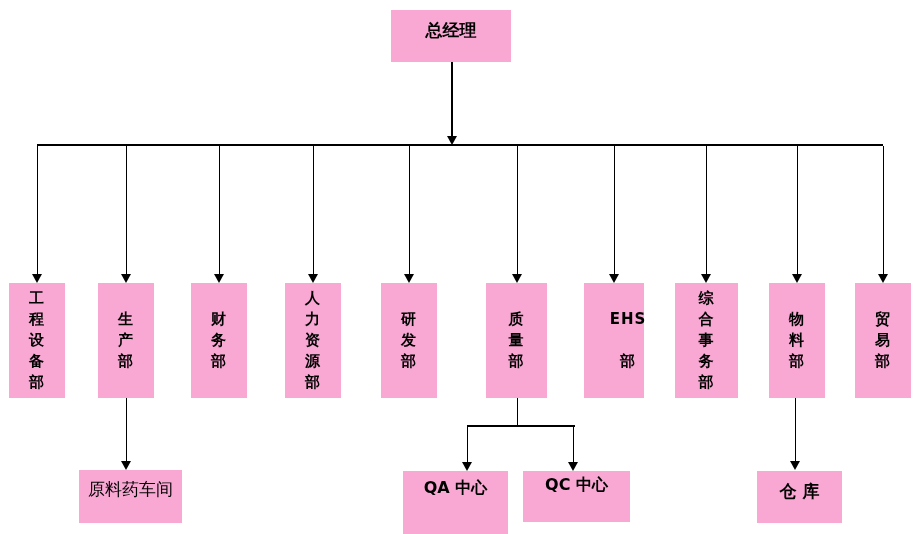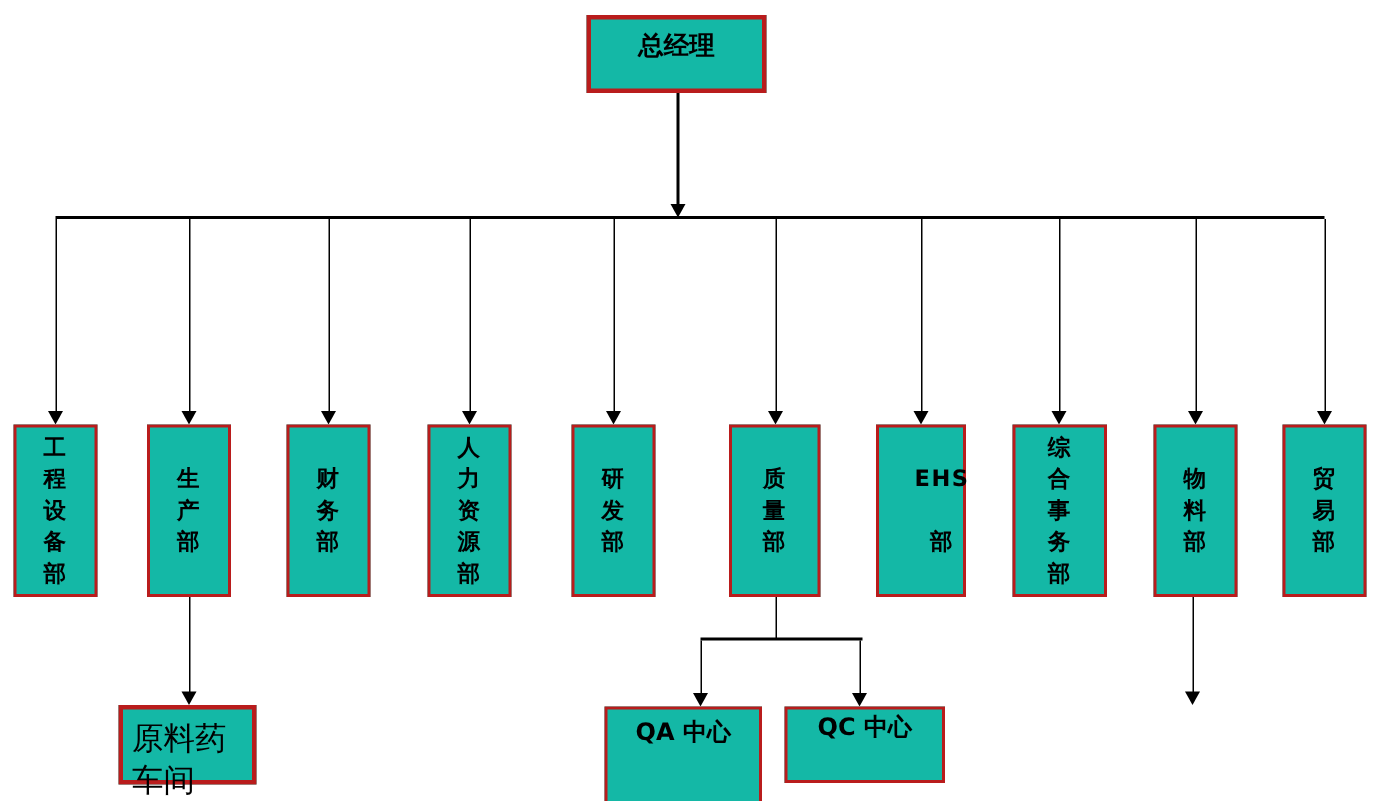--- a/index.html
+++ b/index.html
@@ -12,22 +12,22 @@
     position: relative;
     width: 918px;
     height: 534px;
     background: #ffffff;
     overflow: hidden;
     color: #000000;
   }
   .box {
     position: absolute;
     box-sizing: border-box;
-    background: #14b8a6;
-    border: 2px solid #b91c1c;
+    background: #f9a8d4;
+    border: 2px solid #f9a8d4;
     display: flex;
     align-items: center;
     justify-content: center;
     text-align: center;
   }
   .box.thick { border-width: 3px; }
 
   .root-box {
     left: 391px; top: 10px; width: 120px; height: 52px;
     font-size: 17px; font-weight: bold;
@@ -42,23 +42,23 @@
     line-height: 21px;
     letter-spacing: 1px;
   }
   .leaf {
     align-items: flex-start;
     justify-content: center;
   }
   .leaf span { display: block; }
 
   .api-box {
-    left: 79px; top: 470px; width: 92px; height: 53px;
+    left: 79px; top: 470px; width: 103px; height: 53px;
     border-width: 3px;
-    font-size: 21px; font-weight: normal;
+    font-size: 17px; font-weight: normal;
     justify-content: flex-start;
     padding: 5px 0 0 6px;
     text-align: left;
   }
   .qa-box  { left: 403px; top: 471px; width: 105px; height: 66px; font-size: 16px; font-weight: bold; padding-top: 5px; }
   .qc-box  { left: 523px; top: 471px; width: 107px; height: 51px; font-size: 16px; font-weight: bold; padding-top: 2px; }
   .wh-box  { left: 757px; top: 471px; width: 85px;  height: 52px; border-width: 3px; font-size: 17px; font-weight: bold; padding-top: 6px; }
 
   .vline, .hline {
     position: absolute;
@@ -190,14 +190,17 @@
   <div class="arrow-down" style="left:568px; top:462px;"></div>
   <div class="box leaf qa-box">
     <span>QA 中心</span>
   </div>
   <div class="box leaf qc-box">
     <span>QC 中心</span>
   </div>
 
   <div class="vline thin" style="left:795px; top:398px; height:64px;"></div>
   <div class="arrow-down" style="left:790px; top:461px;"></div>
+  <div class="box leaf wh-box">
+    <span>仓 库</span>
+  </div>
 
 </div>
 
 </body></html>

